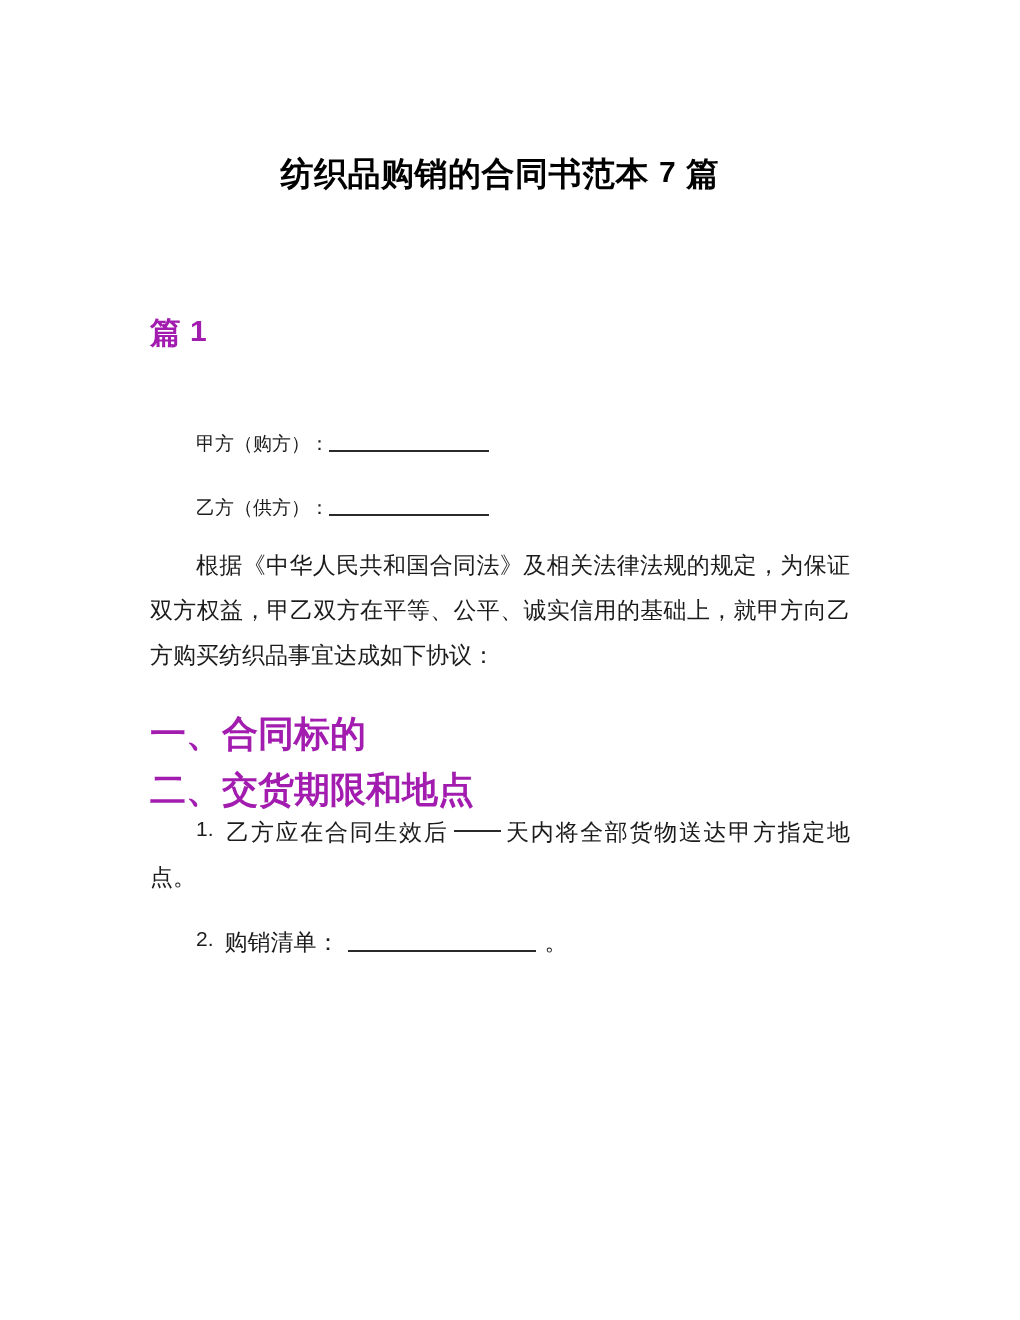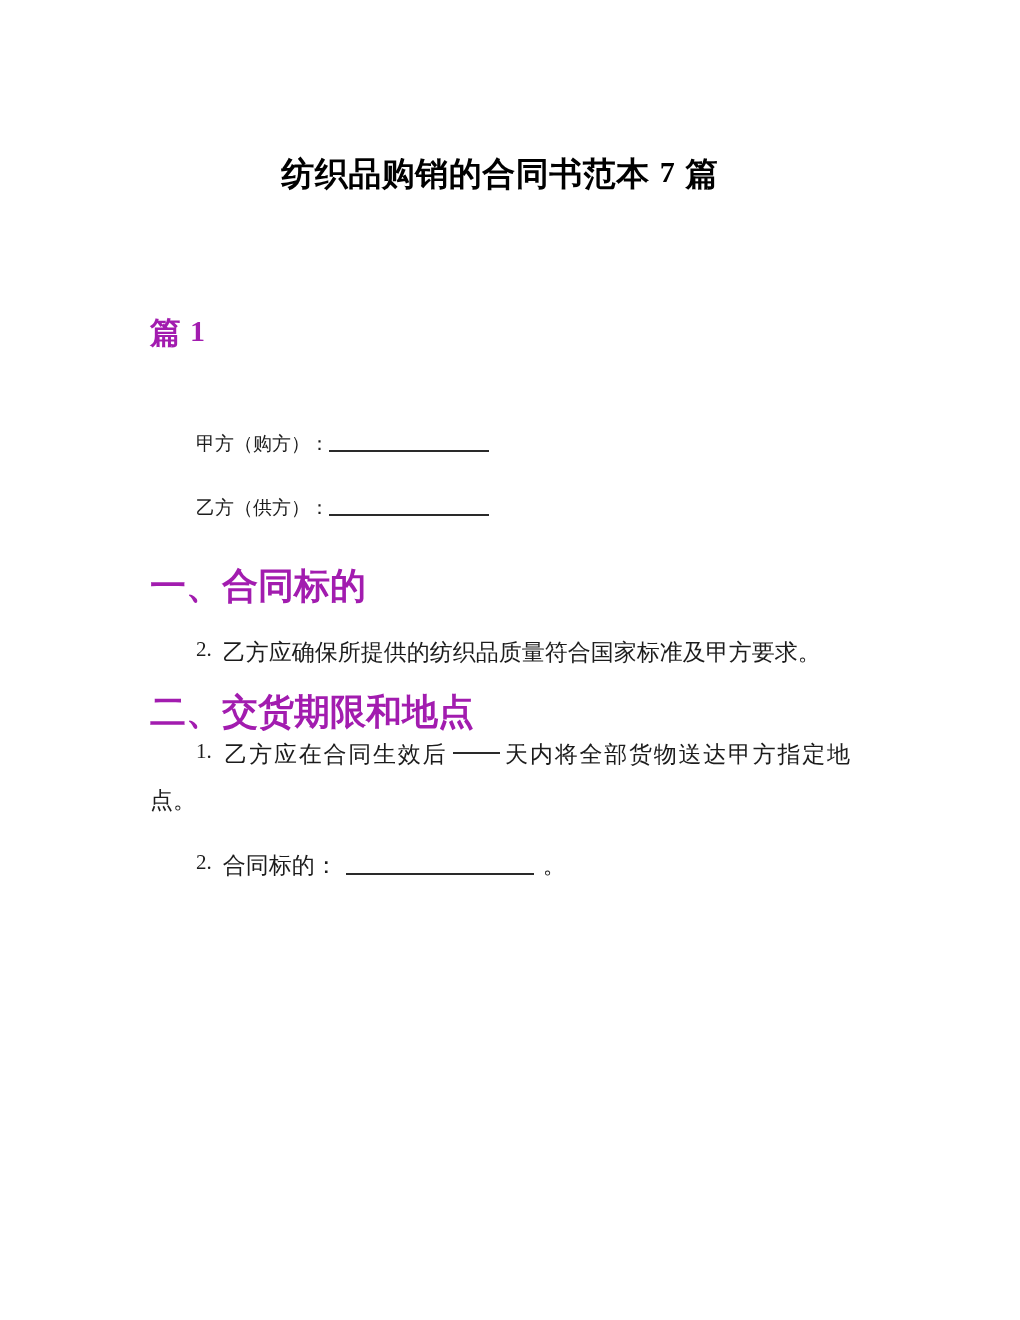--- a/index.html
+++ b/index.html
@@ -4,21 +4,21 @@
 <style>
   html, body { margin: 0; padding: 0; background: #ffffff; }
   .page {
     position: relative;
     width: 1020px;
     height: 1320px;
     background: #ffffff;
     box-sizing: border-box;
     padding: 0 170px 0 150px;
     overflow: hidden;
-    font-family: Liberation Serif, serif;
+    font-family: Liberation Sans, sans-serif;
     color: #1c1c1c;
   }
   .doc-title {
     margin: 152px 0 0 0;
     font-size: 33px;
     line-height: 44px;
     font-weight: 700;
     text-align: center;
     color: #000000;
     letter-spacing: 0.5px;
@@ -99,25 +99,25 @@
 <div class="page">
 
   <h1 class="doc-title"><span>纺织品购销的合同书范本</span><span class="title-num">7</span><span>篇</span></h1>
 
   <h2 class="part-heading"><span>篇</span><span class="part-num">1</span></h2>
 
   <p class="party party-first"><span>甲方（购方）：</span><span class="blank blank-party"></span></p>
 
   <p class="party"><span>乙方（供方）：</span><span class="blank blank-party"></span></p>
 
+  <p class="intro">根据《中华人民共和国合同法》及相关法律法规的规定，为保证双方权益，甲乙双方在平等、公平、诚实信用的基础上，就甲方向乙方购买纺织品事宜达成如下协议：</p>
 
   <h3 class="sec-heading sec-heading-1">一、合同标的</h3>
 
 
-  <p class="item item-gap"><span class="item-num">2.</span><span>乙方应确保所提供的纺织品质量符合国家标准及甲方要求。</span></p>
 
   <h3 class="sec-heading sec-heading-2">二、交货期限和地点</h3>
 
   <p class="item item-gap-big2"><span class="item-num">1.</span><span>乙方应在合同生效后</span><span class="blank blank-dash"></span><span>天内将全部货物送达甲方指定地点。</span></p>
 
-  <p class="item item-gap-small"><span class="item-num">2.</span><span>合同标的：</span><span class="blank blank-loc"></span><span class="period-suffix">。</span></p>
+  <p class="item item-gap-small"><span class="item-num">2.</span><span>购销清单：</span><span class="blank blank-loc"></span><span class="period-suffix">。</span></p>
 
 </div>
 
 </body></html>

